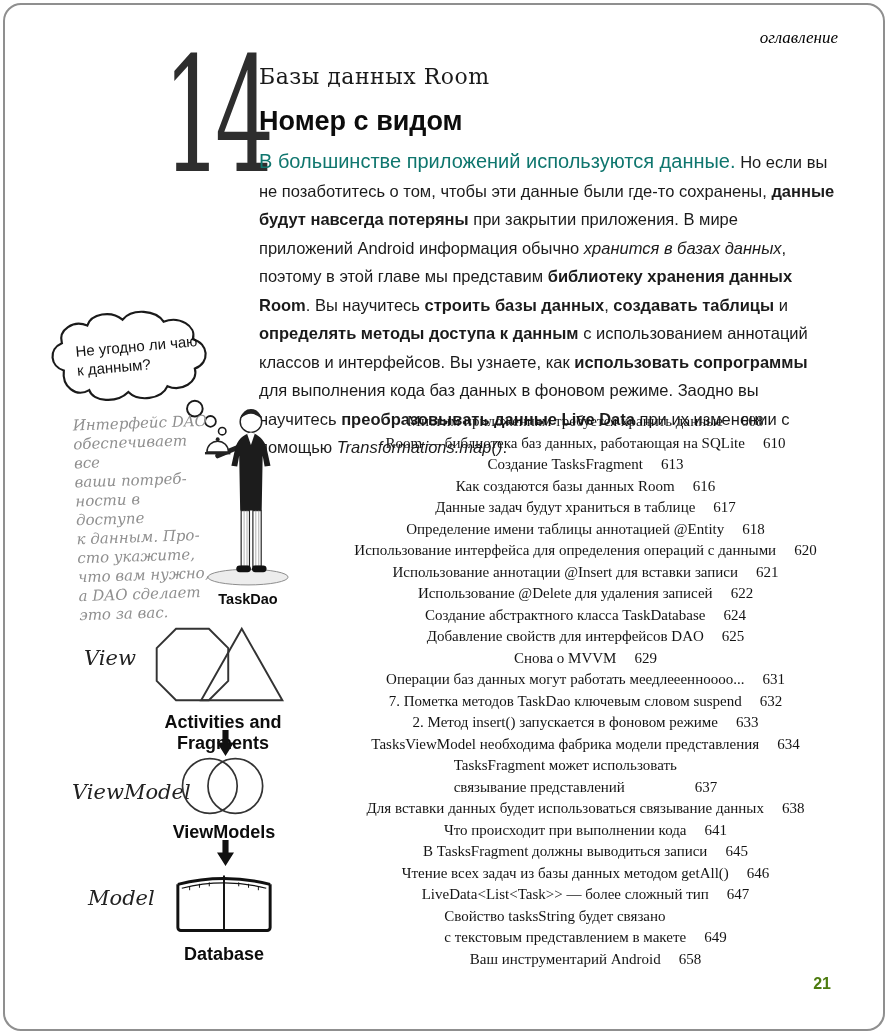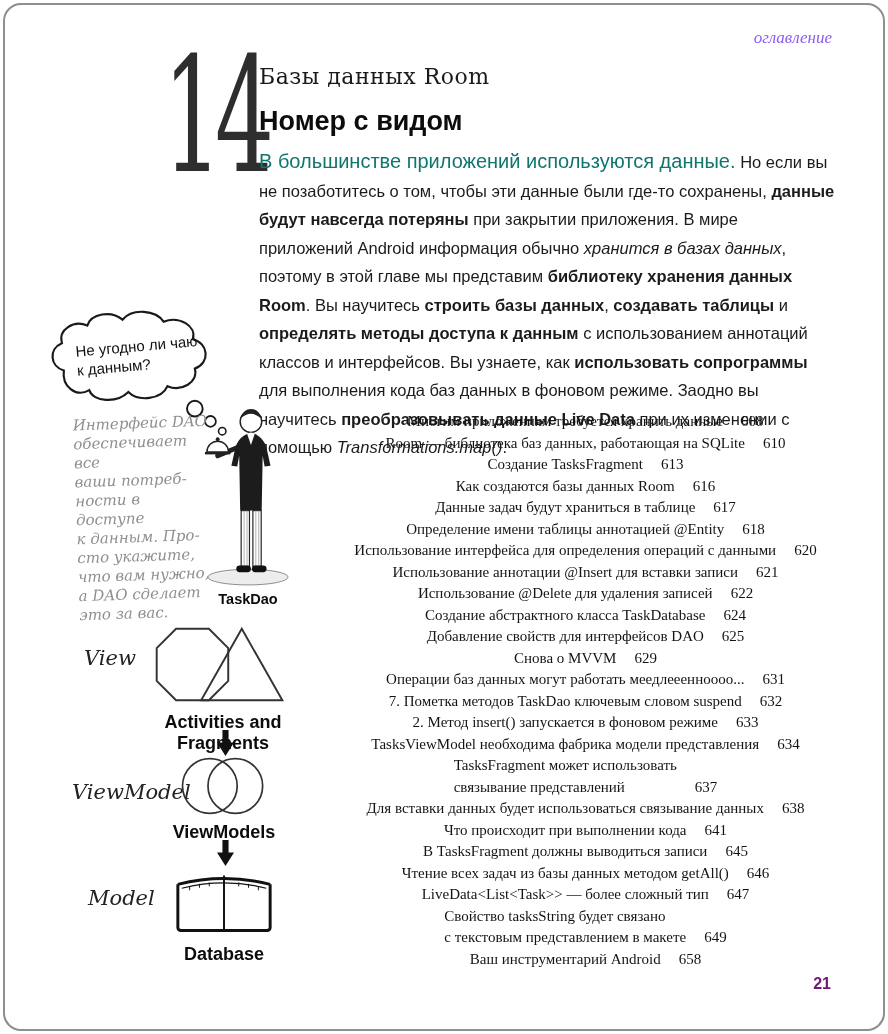--- a/index.html
+++ b/index.html
@@ -1,20 +1,20 @@
 <!DOCTYPE html>
 <html><head>
 <meta charset="utf-8">
 <style>
   * { margin:0; padding:0; box-sizing:border-box; }
   body { background:#fff; font-family:"Liberation Sans", sans-serif; }
   .page { position:relative; width:888px; height:1034px; background:#fff; overflow:hidden; color:#111; }
   .page-frame { position:absolute; inset:3px; border:2px solid #8f8f8f; border-radius:18px; pointer-events:none; }
 
-  .running-head { position:absolute; top:28px; right:56px; font:italic 17px "Liberation Serif", serif; color:#8b5cf6; }
+  .running-head { position:absolute; top:28px; right:50px; font:italic 17px "Liberation Serif", serif; color:#000000; }
 
   .chapter-number {
     position:absolute; left:163px; top:36px;
     font-family:"DejaVu Serif", serif; font-size:160px; line-height:1; color:#2e2e2e;
     letter-spacing:-12px; transform:scaleX(0.58); transform-origin:left top;
   }
 
   .eyebrow { position:absolute; left:259px; top:64px; font-family:"DejaVu Serif", serif; font-size:22px; letter-spacing:0.5px; color:#1a1a1a;text-align:right; }
   .title   { position:absolute; left:259px; top:106px; font-size:27px; font-weight:bold; color:#0c0c0c; }
 
@@ -63,21 +63,21 @@
     clip-path:polygon(32% 0,68% 0,68% 48%,100% 48%,50% 100%,0 48%,32% 48%);
   }
   .arrow1 { left:217px; top:730px; }
   .arrow2 { left:217px; top:840px; }
 
   .toc { position:absolute; left:345px; top:411px; width:481px; font-family:"Liberation Serif", serif; font-size:15px; color:#141414; }
   .toc-row { display:flex; justify-content:center; align-items:flex-end; line-height:21.5px; }
   .toc-title { white-space:pre-line; }
   .toc-page { margin-left:18px; }
 
-  .folio { position:absolute; right:57px; top:975px; font-size:16px; font-weight:bold; color:#701a75; }
+  .folio { position:absolute; right:57px; top:975px; font-size:16px; font-weight:bold; color:#4d7c0f; }
 </style>
 </head>
 <body>
 
 <div class="page">
   <div class="page-frame"></div>
 
   <div class="running-head">оглавление</div>
 
   <div class="chapter-number">14</div>

